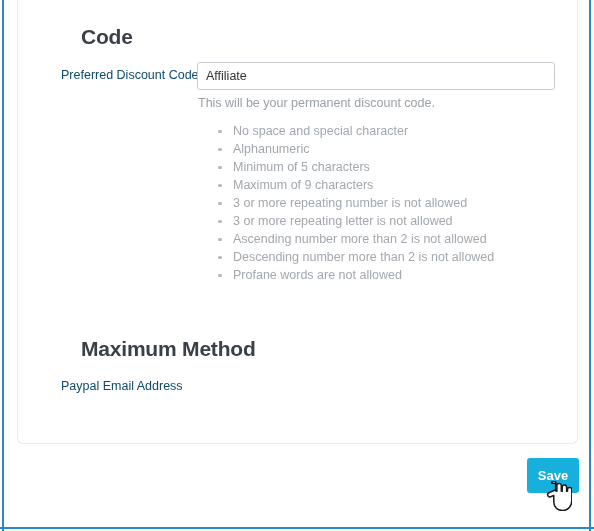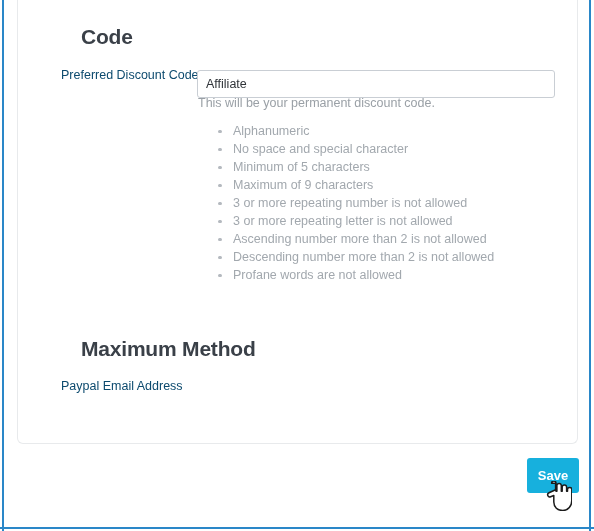--- a/index.html
+++ b/index.html
@@ -80,21 +80,20 @@
     height: 28px;
     box-sizing: border-box;
     padding: 0 8px;
     font-family: "Liberation Sans", sans-serif;
     font-size: 12.5px;
     color: #2f3338;
     background: #ffffff;
     border: 1px solid #c9ced4;
     border-radius: 3px;
     outline: none;
-    margin-top: 8px;
   }
   .text-input.discount { top: 62px; }
   .text-input.paypal   { top: 373px; }
 
   .helper-text {
     position: absolute;
     left: 180px;
     top: 96px;
     font-size: 12.5px;
     color: #9aa0a6;
@@ -174,22 +173,22 @@
 
     <div class="section-heading code">Code</div>
 
     <div class="field-label discount">Preferred Discount Code</div>
 
     <input class="text-input discount" type="text" value="Affiliate" style="">
 
     <div class="helper-text">This will be your permanent discount code.</div>
 
     <ul class="rules-list">
+      <li>No space and special character</li>
       <li>Alphanumeric</li>
-      <li>No space and special character</li>
       <li>Minimum of 5 characters</li>
       <li>Maximum of 9 characters</li>
       <li>3 or more repeating number is not allowed</li>
       <li>3 or more repeating letter is not allowed</li>
       <li>Ascending number more than 2 is not allowed</li>
       <li>Descending number more than 2 is not allowed</li>
       <li>Profane words are not allowed</li>
     </ul>
 
     <div class="section-heading payout">Maximum Method</div>

